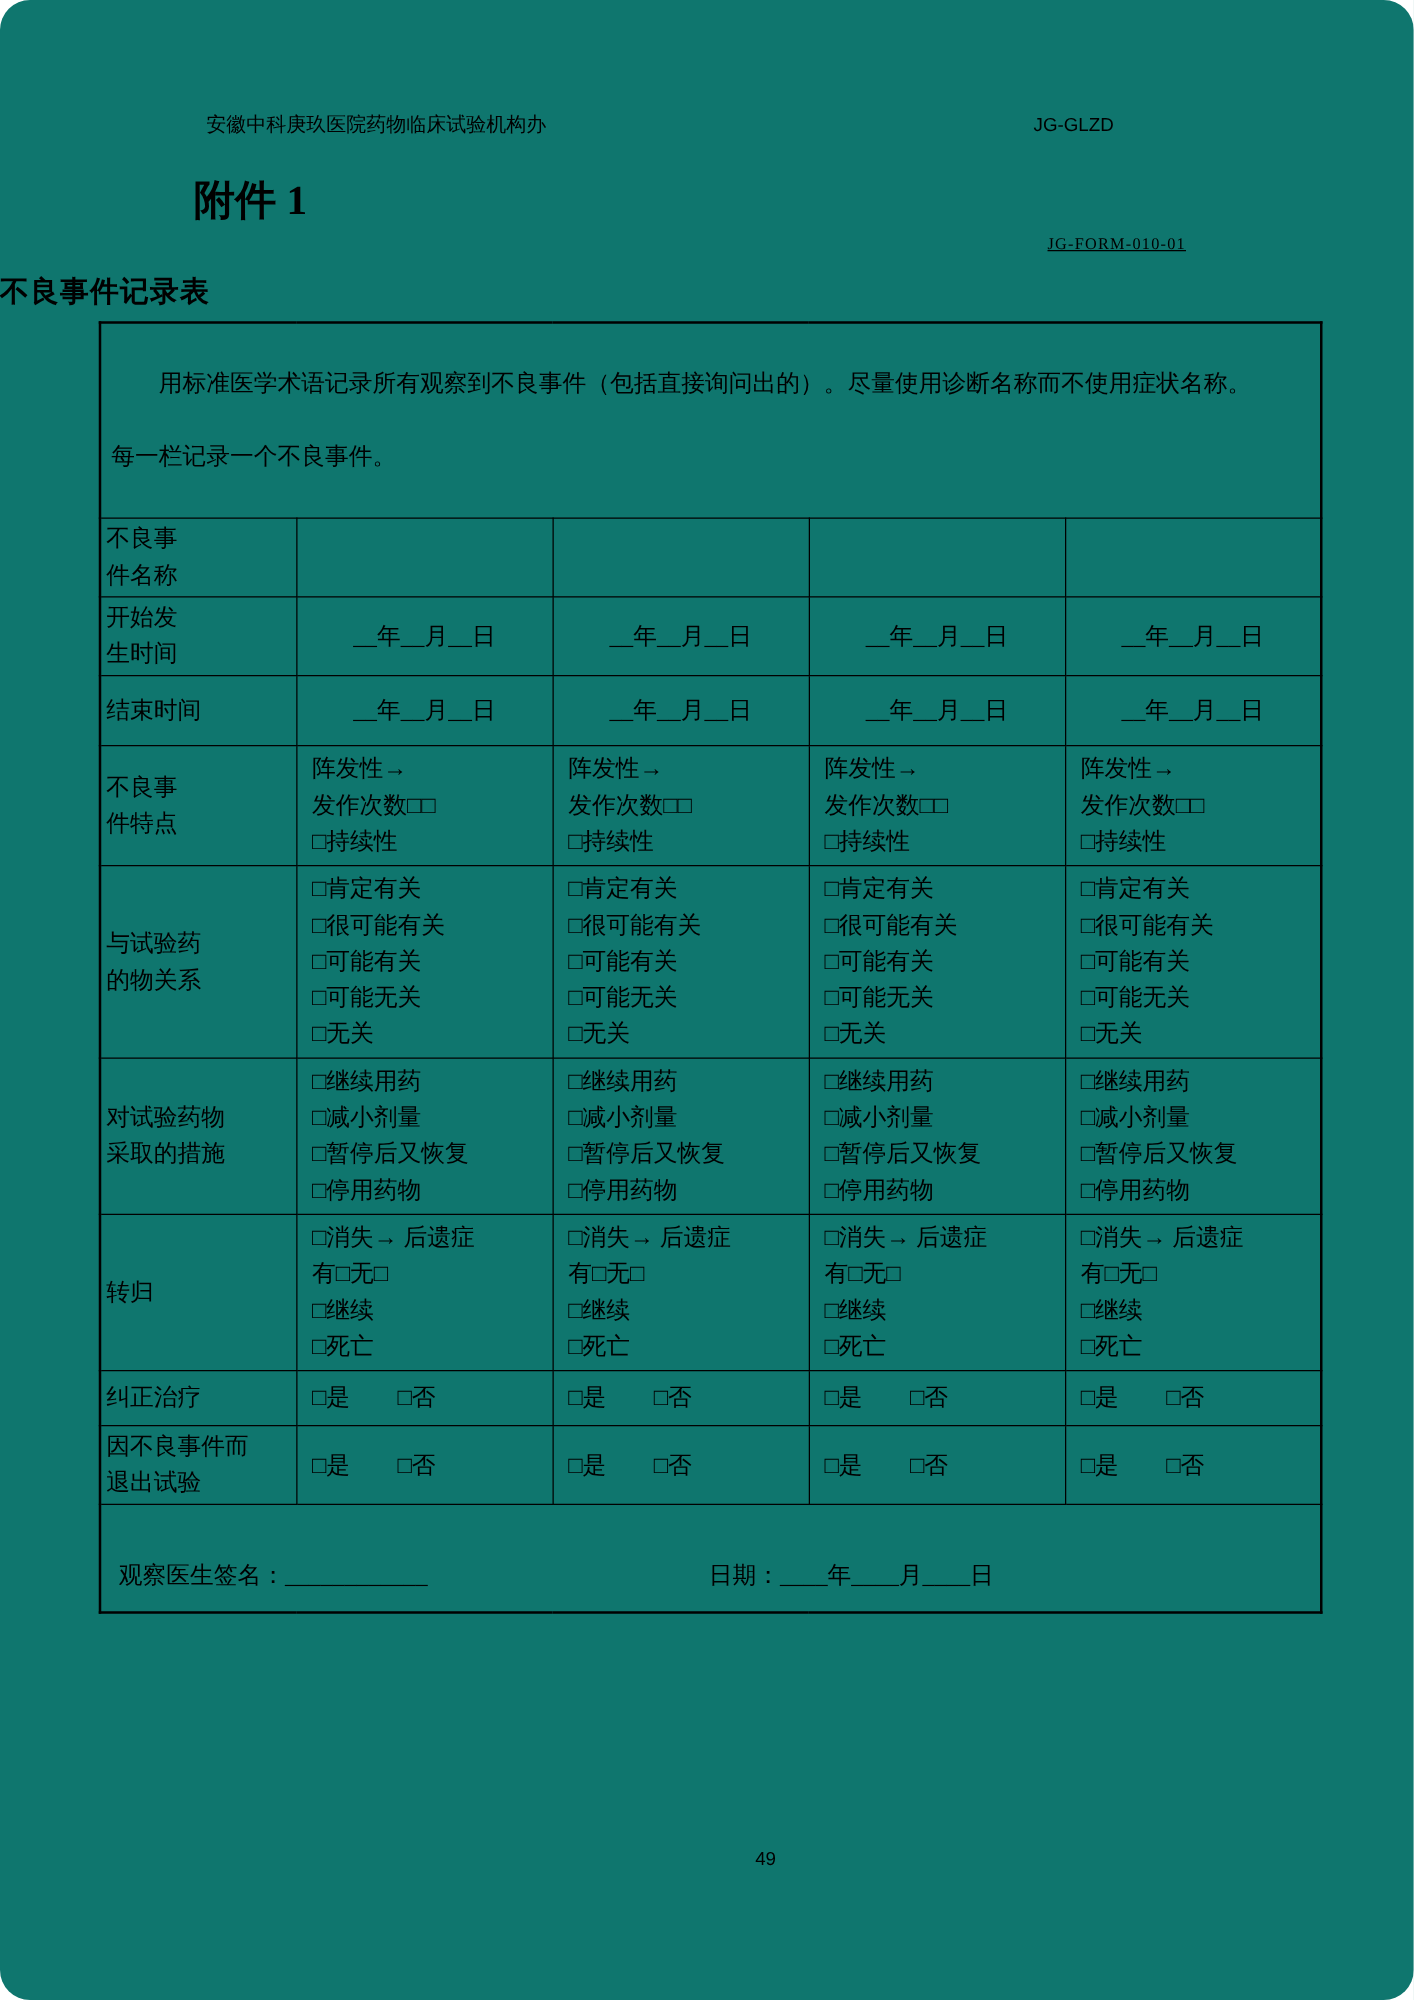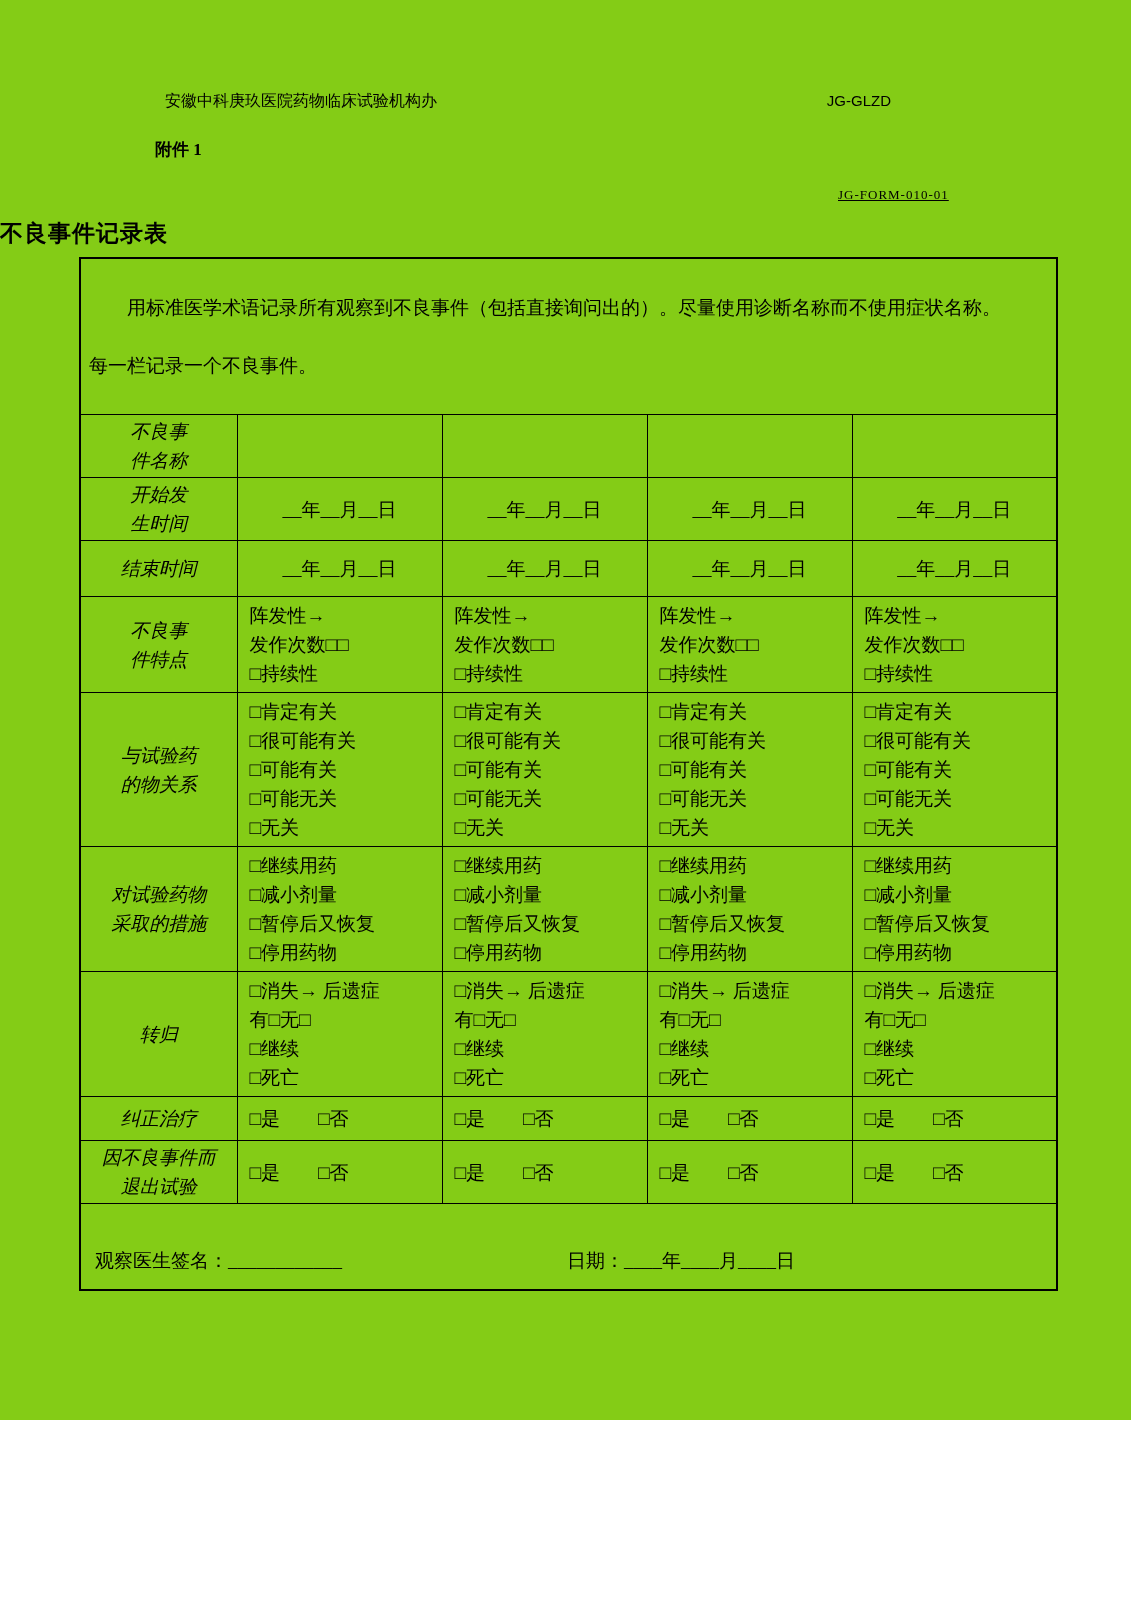--- a/index.html
+++ b/index.html
@@ -1,41 +1,42 @@
 <!DOCTYPE html>
 <html><head>
 <meta charset="utf-8">
 <style>
   html, body { margin: 0; padding: 0; background: #ffffff; }
   .page {
     position: relative;
     width: 1131px;
-    height: 1420px;
-    background: #84cc16;
+    height: 1600px;
+    background: #0f766e;
     color: #000;
     font-family: "Liberation Serif", "DejaVu Serif", serif;
     overflow: hidden;
+    border-radius: 24px;
   }
   .doc-header {
     position: absolute;
     top: 82px; left: 165px; right: 240px;
     display: flex;
     justify-content: space-between;
     align-items: baseline;
     font-size: 16px;
   }
   .doc-header .right {
     font-family: "Liberation Sans", "DejaVu Sans", sans-serif;
     font-size: 15px;
     margin-top: 10px;
   }
   .attachment {
     position: absolute;
     top: 138px; left: 155px;
-    font-size: 17px;
+    font-size: 33px;
     font-weight: bold;
   }
   .form-code {
     position: absolute;
     top: 187px; left: 838px;
     font-size: 13px;
     text-decoration: underline;
     letter-spacing: 1px;
   }
   .doc-title {
@@ -56,23 +57,22 @@
     font-size: 19px;
   }
   .form-table th, .form-table td {
     border: 1px solid #000;
     vertical-align: middle;
     font-weight: normal;
     white-space: pre-line;
     line-height: 29px;
   }
   .form-table th.row-label {
-    text-align: center;
+    text-align: left;
     padding: 2px 4px;
-    font-style: italic;
   }
   .form-table td.cell {
     text-align: left;
     padding: 4px 4px 4px 12px;
   }
   .form-table td.cell.center {
     text-align: center;
     padding: 4px;
   }
   .form-table td.note-cell {

